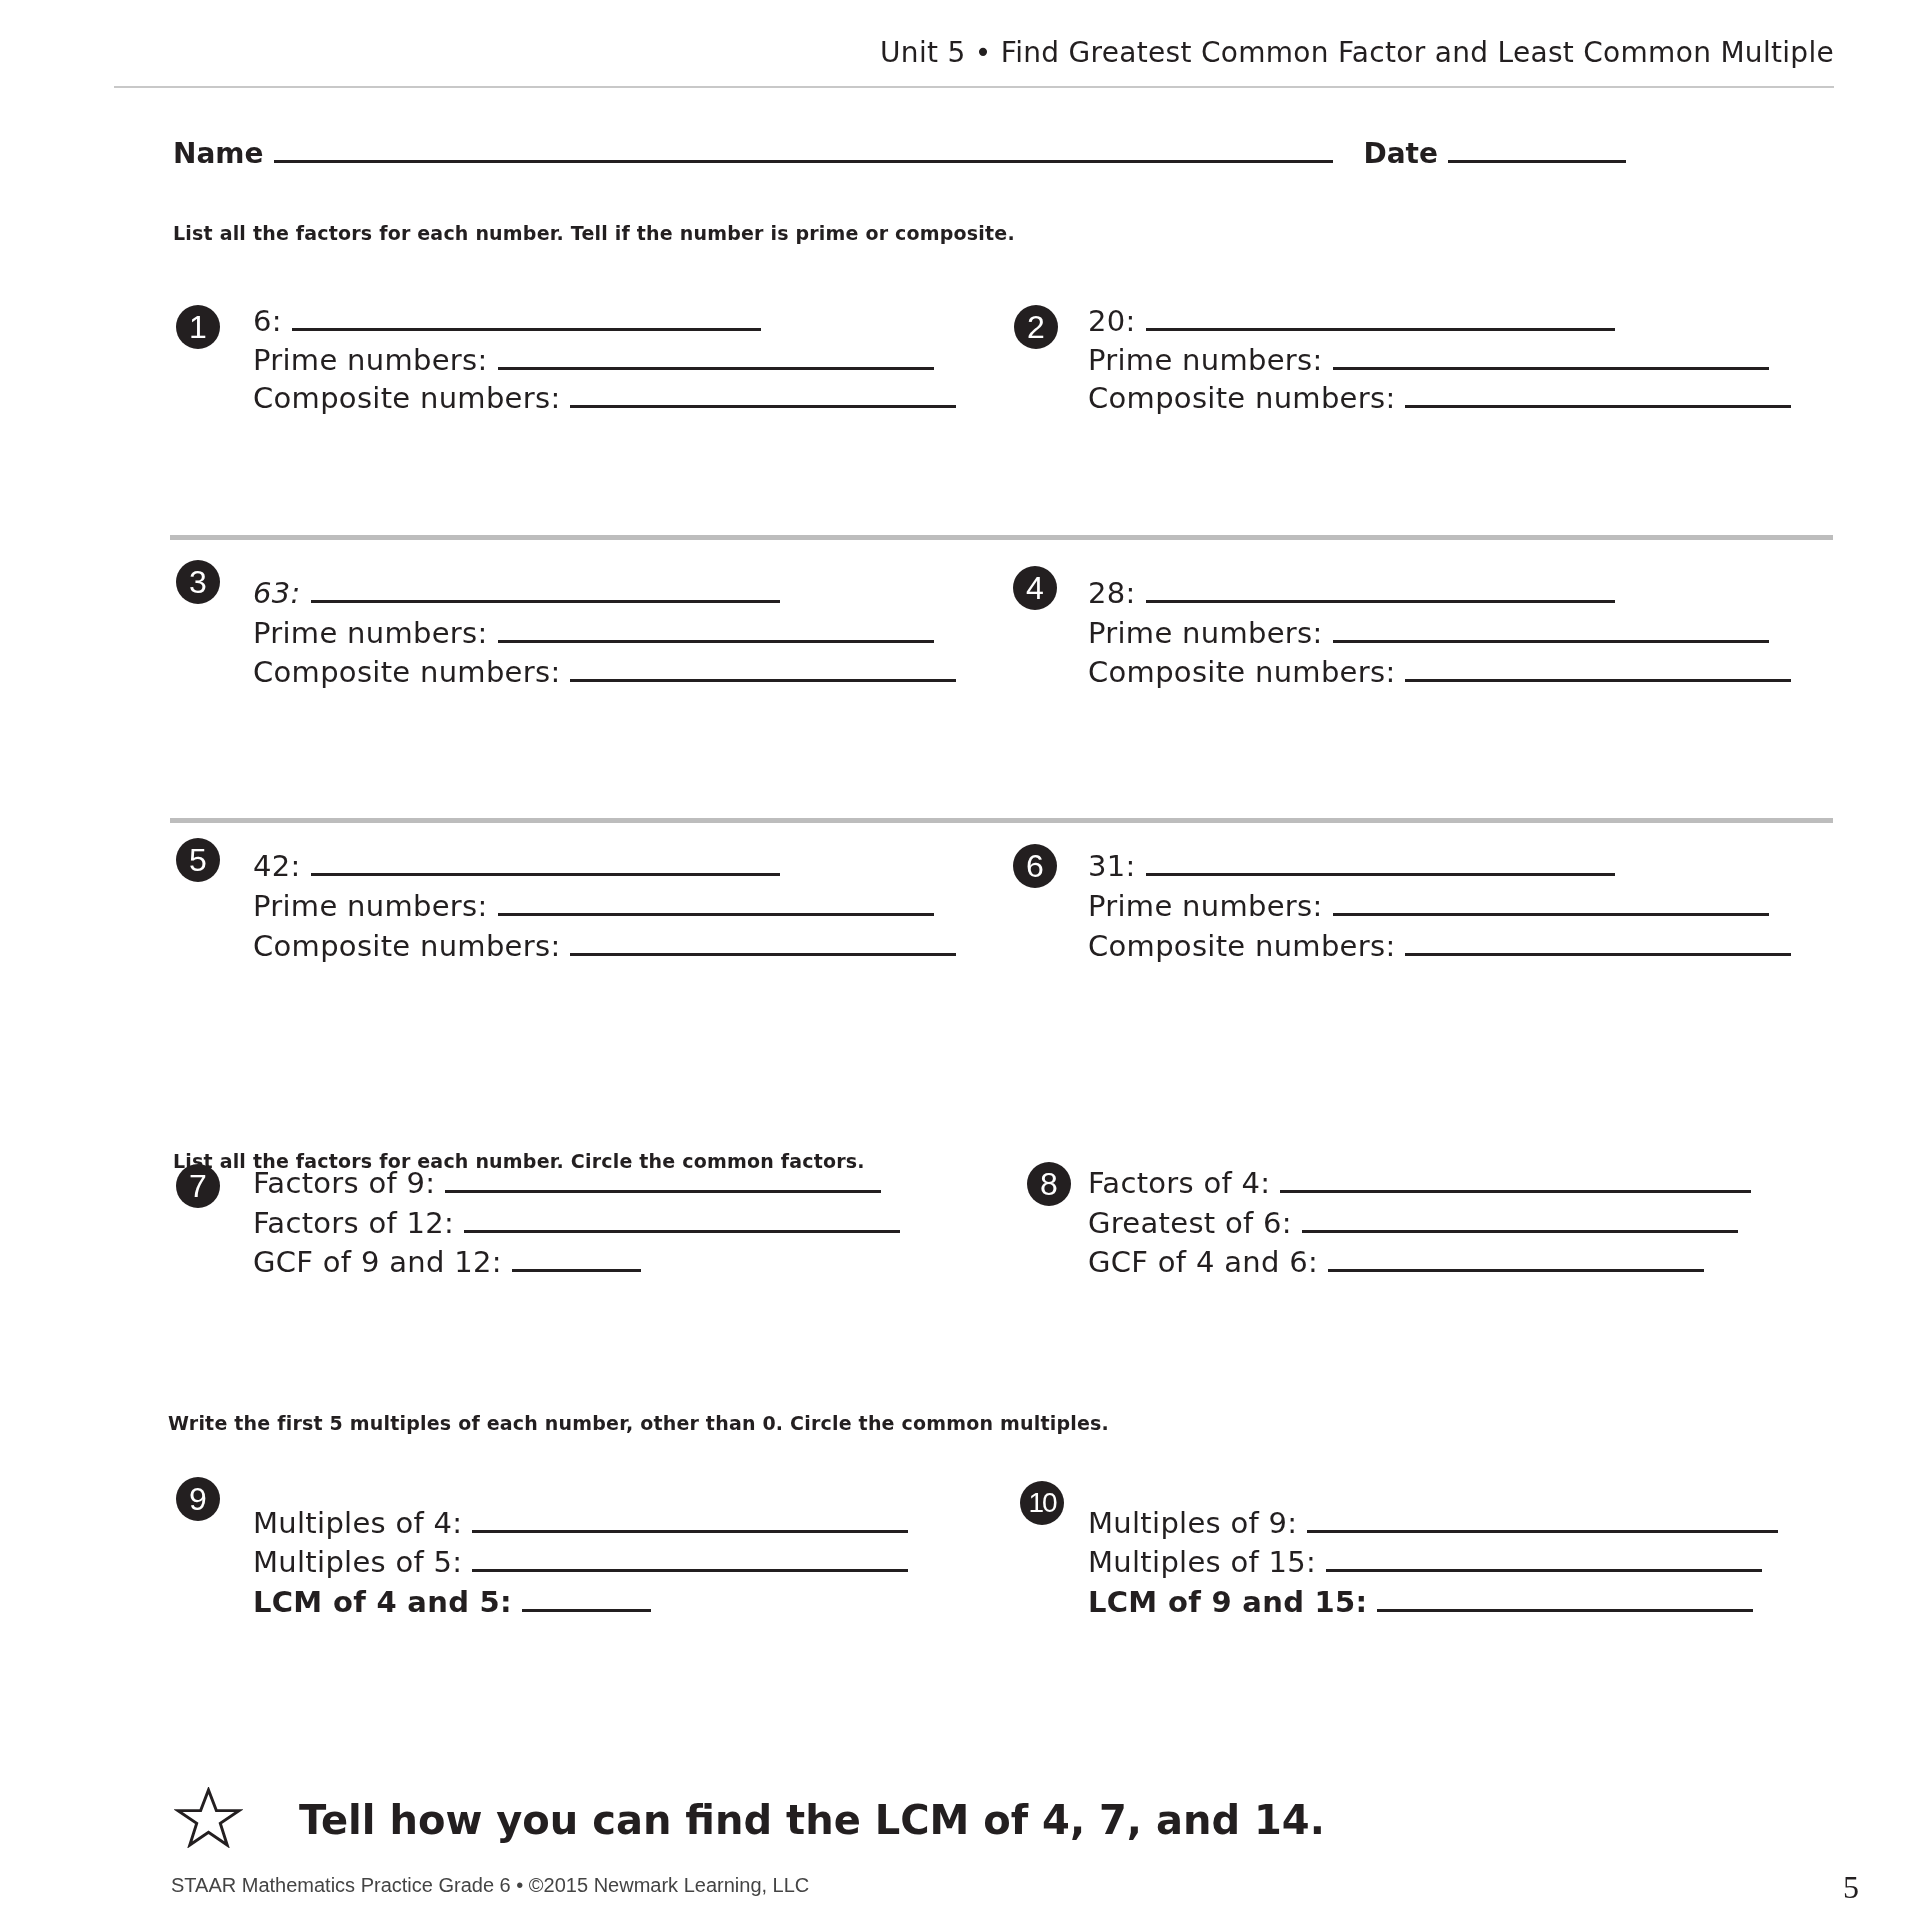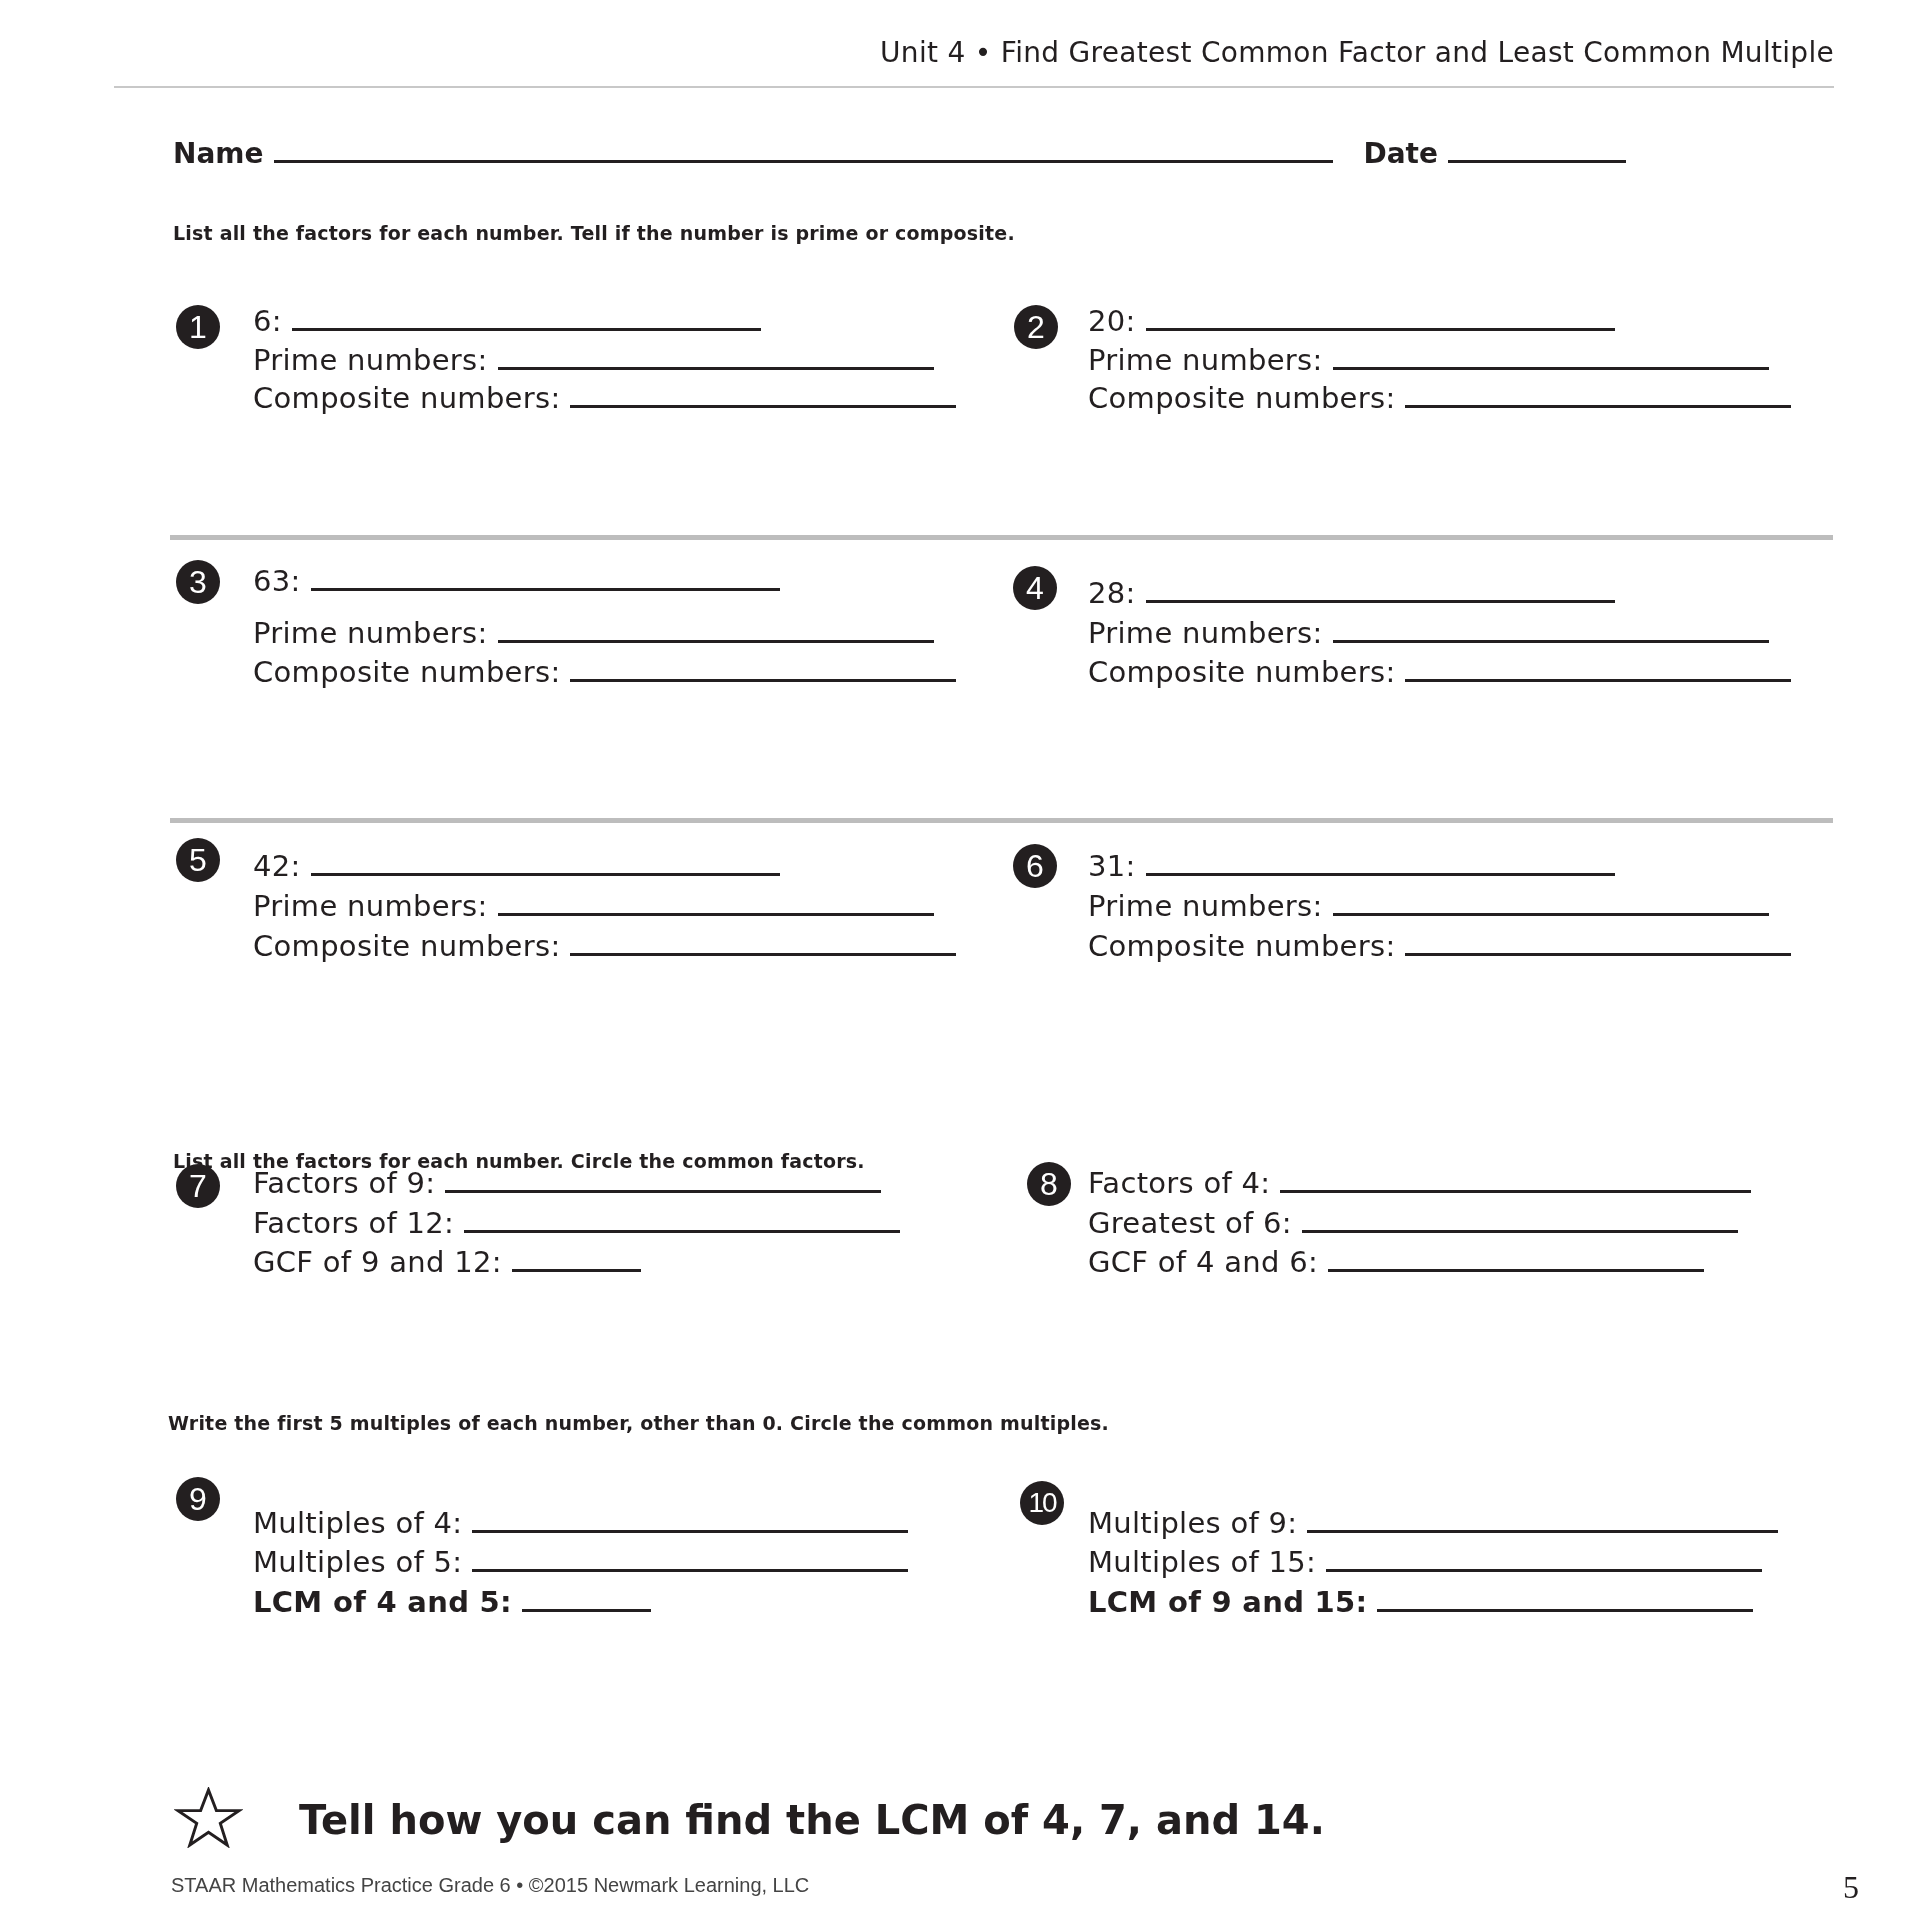--- a/index.html
+++ b/index.html
@@ -18,21 +18,21 @@
   .badge.two { font-size:28px; letter-spacing:-2px; }
   .line { font-size:29px; white-space:nowrap; letter-spacing:0.3px; }
   .star { left:174px; top:1787px; width:69px; height:61px; }
   .star-text { left:299px; top:1797px; font-size:40px; font-weight:bold; white-space:nowrap; }
   .footer { left:171px; top:1874px; font-size:20px; color:#444; white-space:nowrap; font-family:"Liberation Sans", sans-serif; }
   .page-num { left:1843px; top:1869px; font-size:32px; font-family:"Liberation Serif", serif; }
 </style>
 </head>
 <body>
 
-<div class="abs header-title">Unit 4 • Find Greatest Common Factor and Least Common Multiple</div>
+<div class="abs header-title">Unit 5 • Find Greatest Common Factor and Least Common Multiple</div>
 <div class="abs header-rule"></div>
 
 <div class="abs name-row">
   <span class="bold">Name</span><span class="blank" style="width:1059px;"></span>
   <span class="bold" style="margin-left:22px;">Date</span><span class="blank" style="width:178px;"></span>
 </div>
 
 <div class="abs instr" style="top:222px;">List all the factors for each number. Tell if the number is prime or composite.</div>
 
 <div class="abs badge" style="left:176px; top:305px;">1</div>
@@ -41,21 +41,21 @@
 <div class="abs line" style="left:253px; top:381px;"><span>Composite numbers:</span><span class="blank" style="width:386px;"></span></div>
 
 <div class="abs badge" style="left:1014px; top:305px;">2</div>
 <div class="abs line" style="left:1088px; top:304px;"><span>20:</span><span class="blank" style="width:469px;"></span></div>
 <div class="abs line" style="left:1088px; top:343px;"><span>Prime numbers:</span><span class="blank" style="width:436px;"></span></div>
 <div class="abs line" style="left:1088px; top:381px;"><span>Composite numbers:</span><span class="blank" style="width:386px;"></span></div>
 
 <div class="abs divider" style="top:535px;"></div>
 
 <div class="abs badge" style="left:176px; top:560px;">3</div>
-<div class="abs line" style="left:253px; top:564px;"><span>63:</span><span class="blank" style="width:469px;"></span></div>
+<div class="abs line" style="left:253px; top:576px;font-style:italic;"><span>63:</span><span class="blank" style="width:469px;"></span></div>
 <div class="abs line" style="left:253px; top:616px;"><span>Prime numbers:</span><span class="blank" style="width:436px;"></span></div>
 <div class="abs line" style="left:253px; top:655px;"><span>Composite numbers:</span><span class="blank" style="width:386px;"></span></div>
 
 <div class="abs badge" style="left:1013px; top:566px;">4</div>
 <div class="abs line" style="left:1088px; top:576px;"><span>28:</span><span class="blank" style="width:469px;"></span></div>
 <div class="abs line" style="left:1088px; top:616px;"><span>Prime numbers:</span><span class="blank" style="width:436px;"></span></div>
 <div class="abs line" style="left:1088px; top:655px;"><span>Composite numbers:</span><span class="blank" style="width:386px;"></span></div>
 
 <div class="abs divider" style="top:818px;"></div>
 

